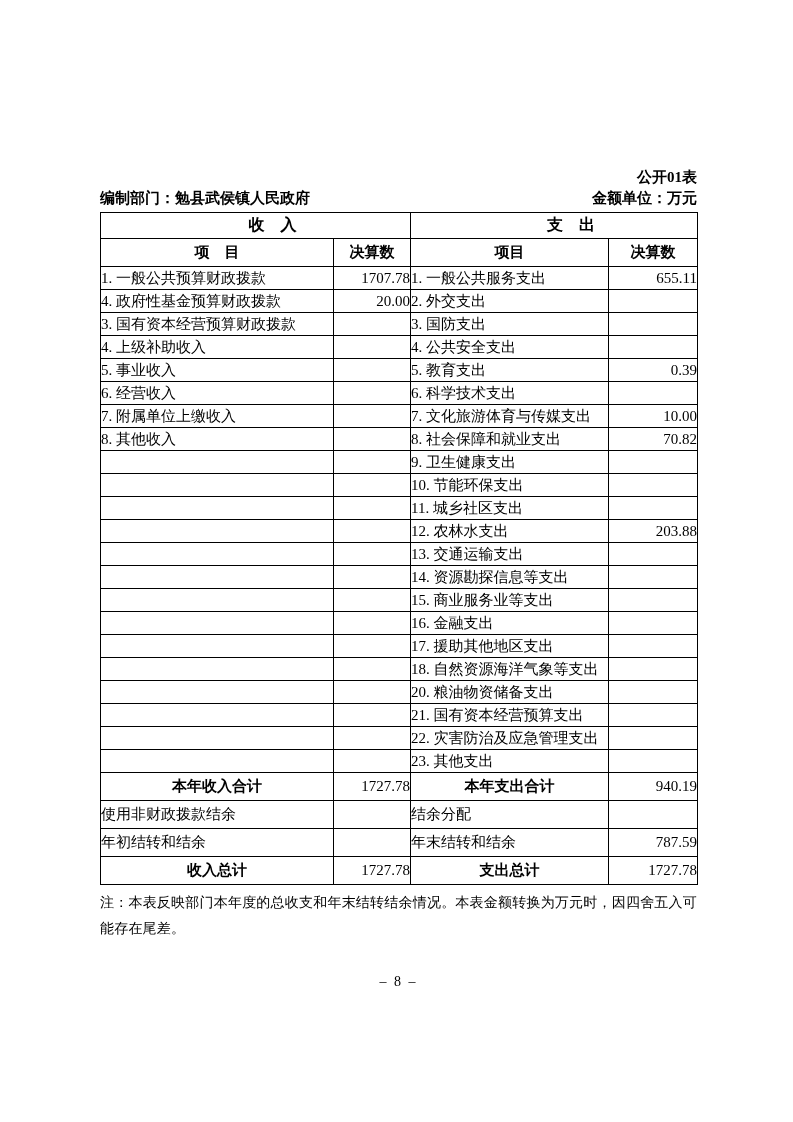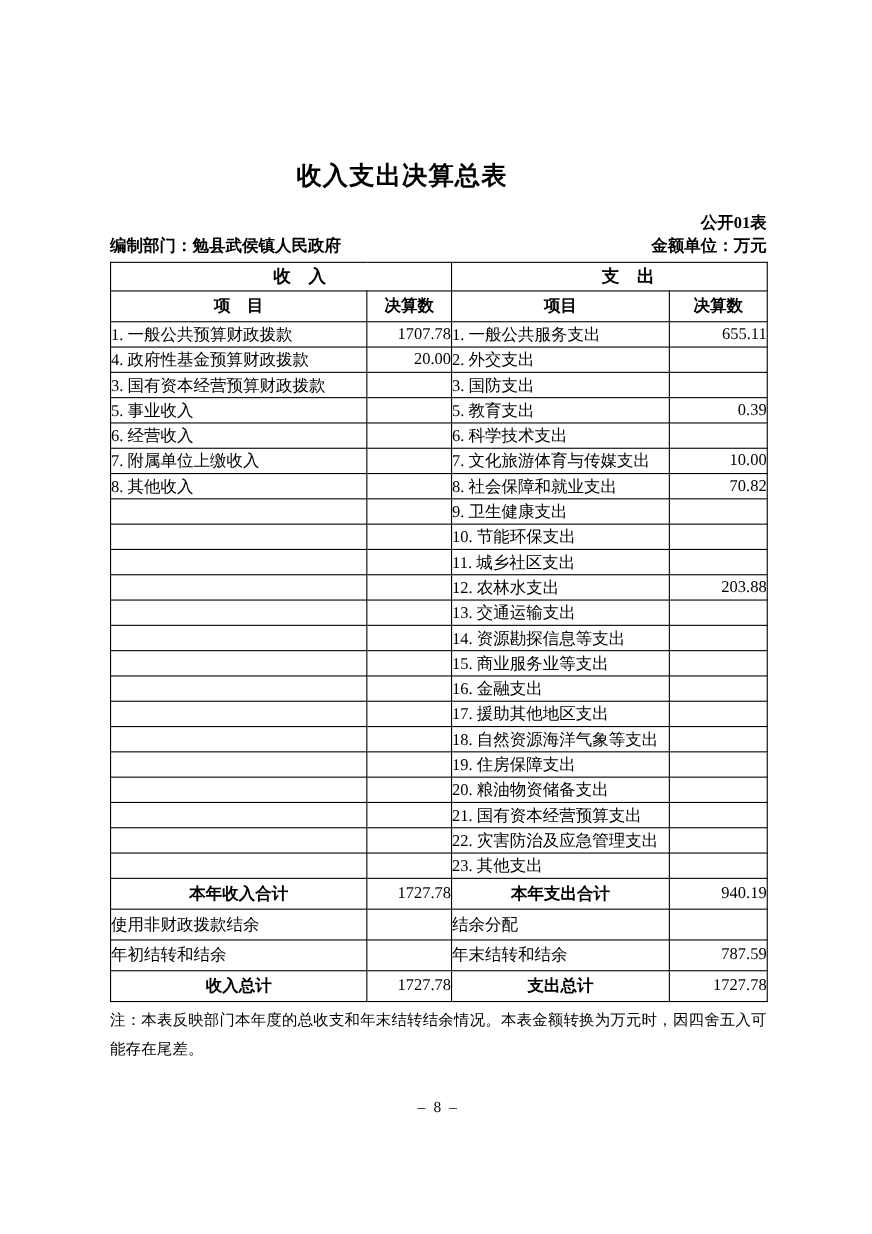--- a/index.html
+++ b/index.html
@@ -99,21 +99,20 @@
     font-size: 14px;
     letter-spacing: 2px;
   }
 </style>
 </head>
 <body>
 
 <div class="page">
   <div class="content">
 
-    <h1 class="doc-title">收入支出决算总表</h1>
 
     <div class="meta-line1">公开01表</div>
 
     <div class="meta-line2">
       <span>编制部门：勉县武侯镇人民政府</span>
       <span>金额单位：万元</span>
     </div>
 
     <table class="budget">
       <colgroup>
@@ -147,20 +146,26 @@
     <td class="item-cell">2. 外交支出</td>
     <td class="value-cell"></td>
   </tr>
           <tr class="row-item">
     <td class="item-cell">3. 国有资本经营预算财政拨款</td>
     <td class="value-cell"></td>
     <td class="item-cell">3. 国防支出</td>
     <td class="value-cell"></td>
   </tr>
           <tr class="row-item">
+    <td class="item-cell">4. 上级补助收入</td>
+    <td class="value-cell"></td>
+    <td class="item-cell">4. 公共安全支出</td>
+    <td class="value-cell"></td>
+  </tr>
+          <tr class="row-item">
     <td class="item-cell">5. 事业收入</td>
     <td class="value-cell"></td>
     <td class="item-cell">5. 教育支出</td>
     <td class="value-cell">0.39</td>
   </tr>
           <tr class="row-item">
     <td class="item-cell">6. 经营收入</td>
     <td class="value-cell"></td>
     <td class="item-cell">6. 科学技术支出</td>
     <td class="value-cell"></td>
@@ -228,26 +233,20 @@
           <tr class="row-item">
     <td class="item-cell"></td>
     <td class="value-cell"></td>
     <td class="item-cell">17. 援助其他地区支出</td>
     <td class="value-cell"></td>
   </tr>
           <tr class="row-item">
     <td class="item-cell"></td>
     <td class="value-cell"></td>
     <td class="item-cell">18. 自然资源海洋气象等支出</td>
-    <td class="value-cell"></td>
-  </tr>
-          <tr class="row-item">
-    <td class="item-cell"></td>
-    <td class="value-cell"></td>
-    <td class="item-cell">19. 住房保障支出</td>
     <td class="value-cell"></td>
   </tr>
           <tr class="row-item">
     <td class="item-cell"></td>
     <td class="value-cell"></td>
     <td class="item-cell">20. 粮油物资储备支出</td>
     <td class="value-cell"></td>
   </tr>
           <tr class="row-item">
     <td class="item-cell"></td>

